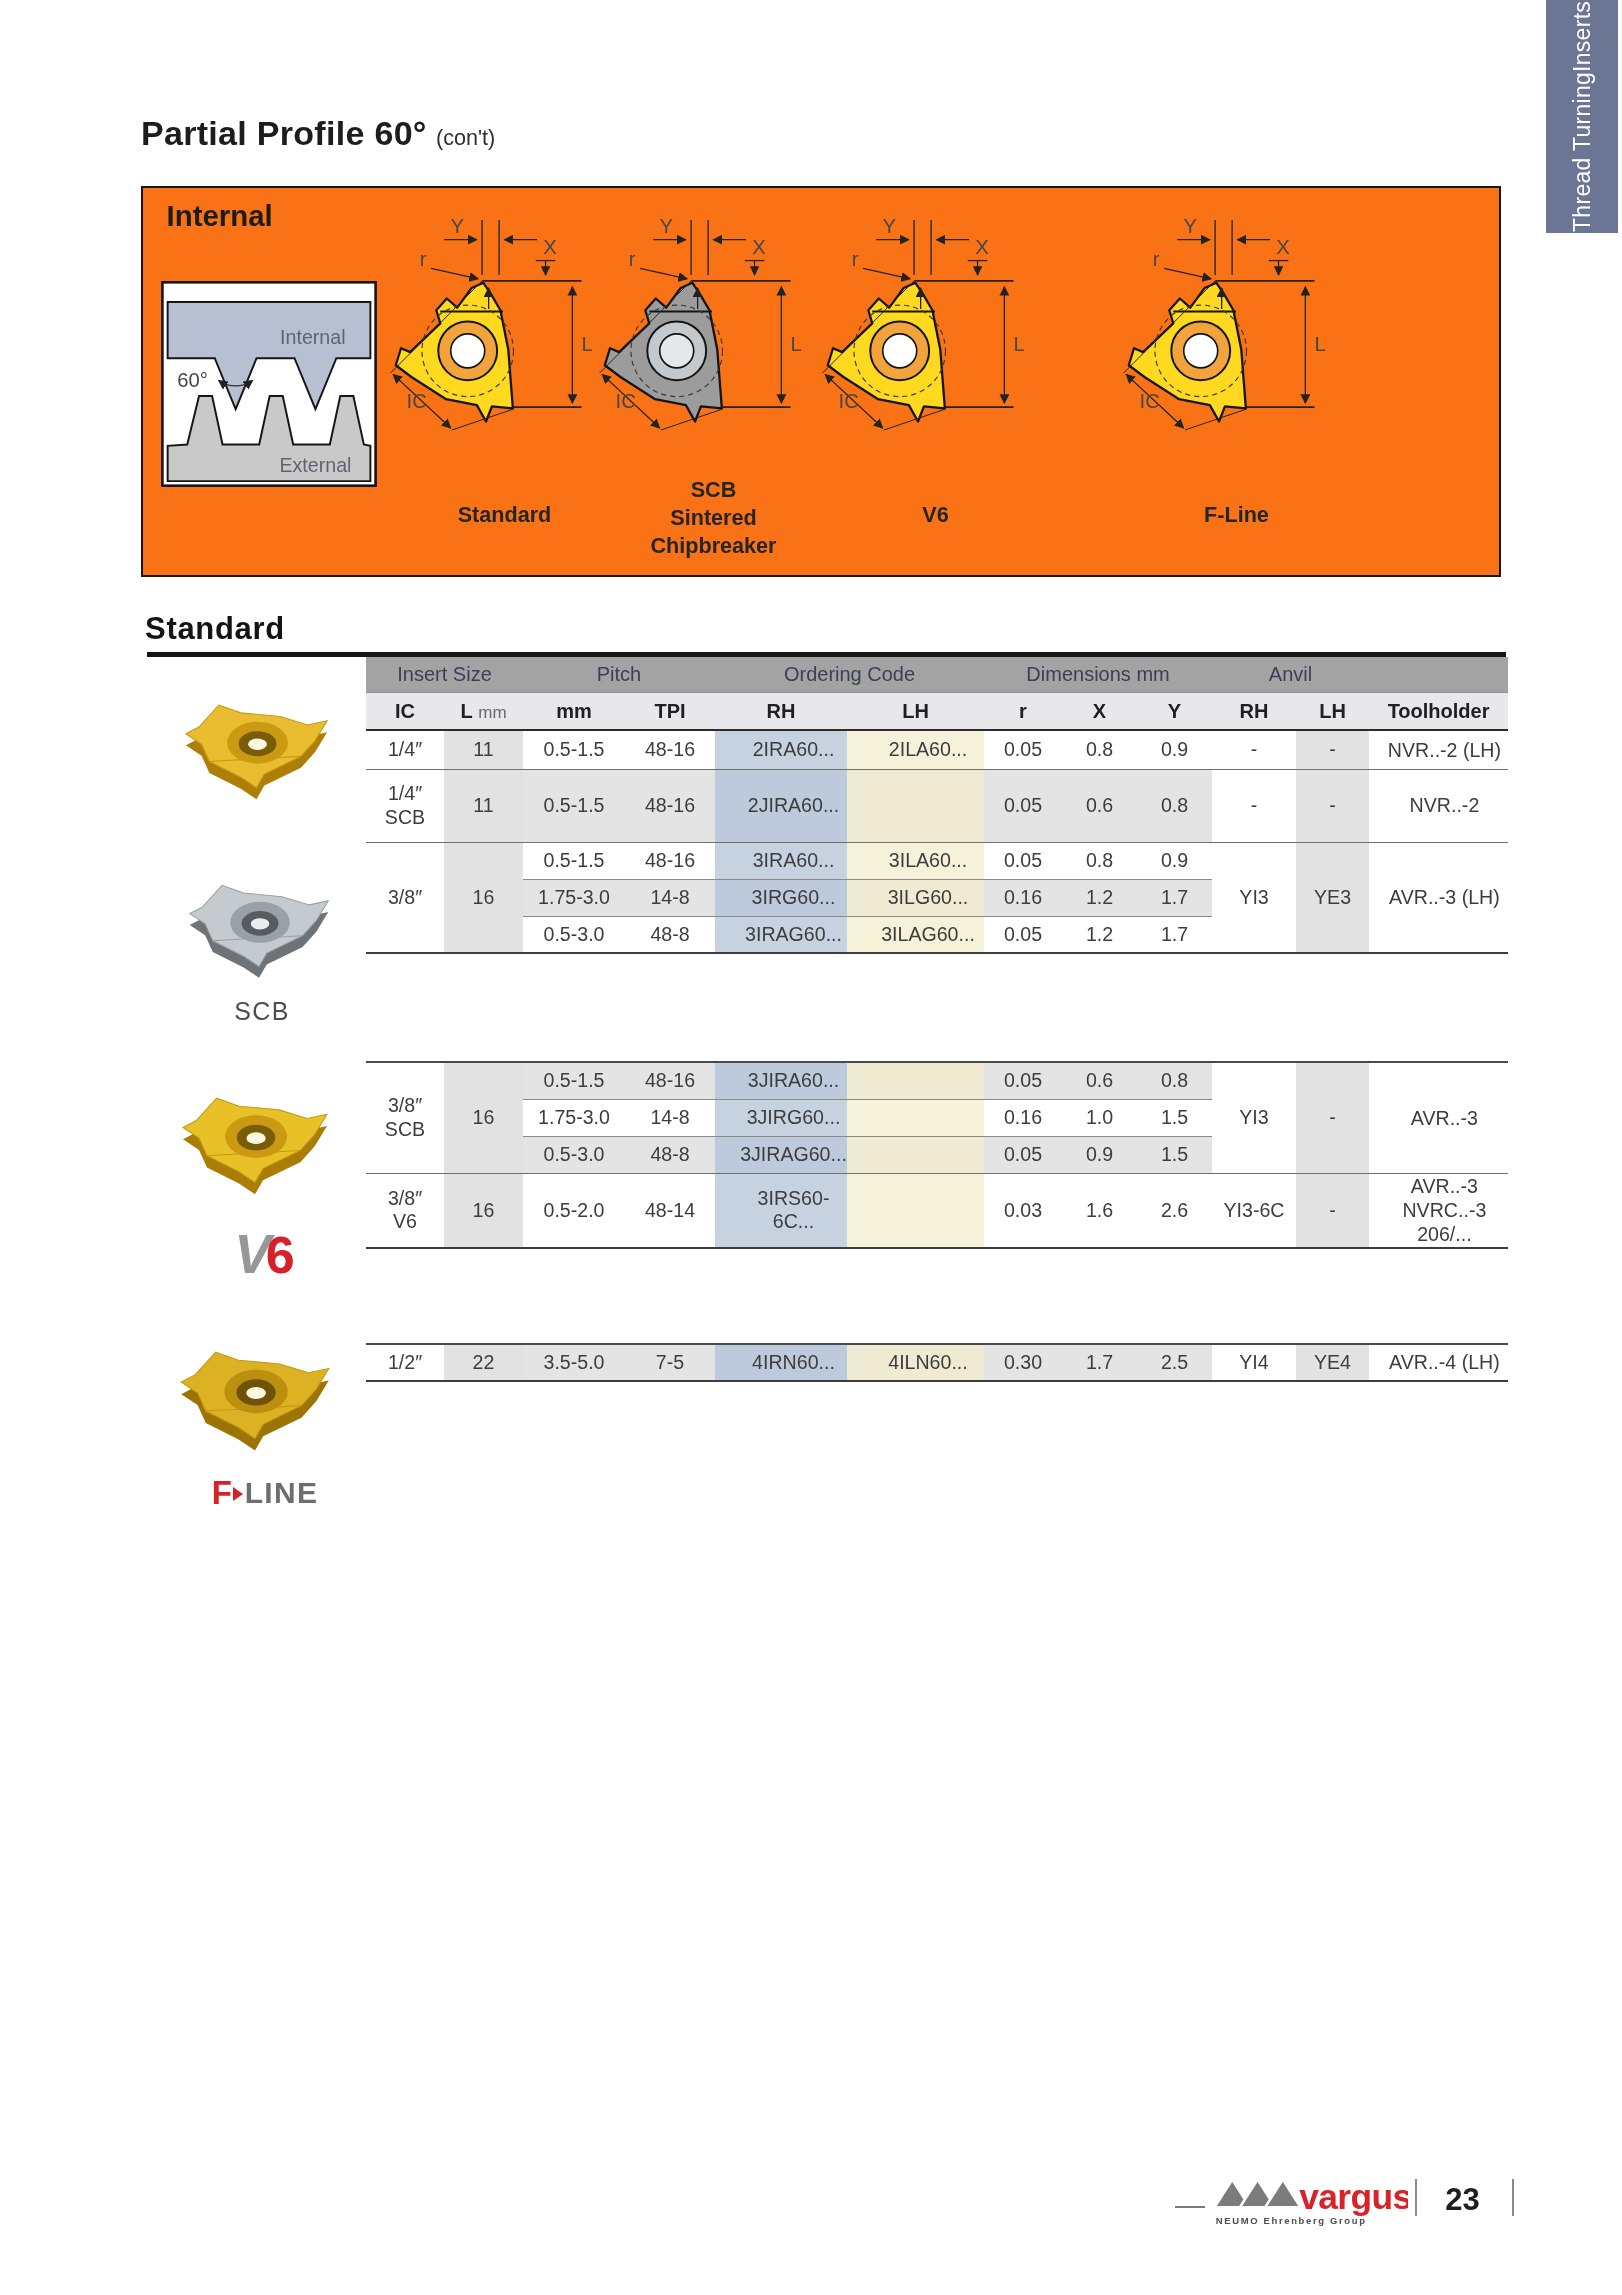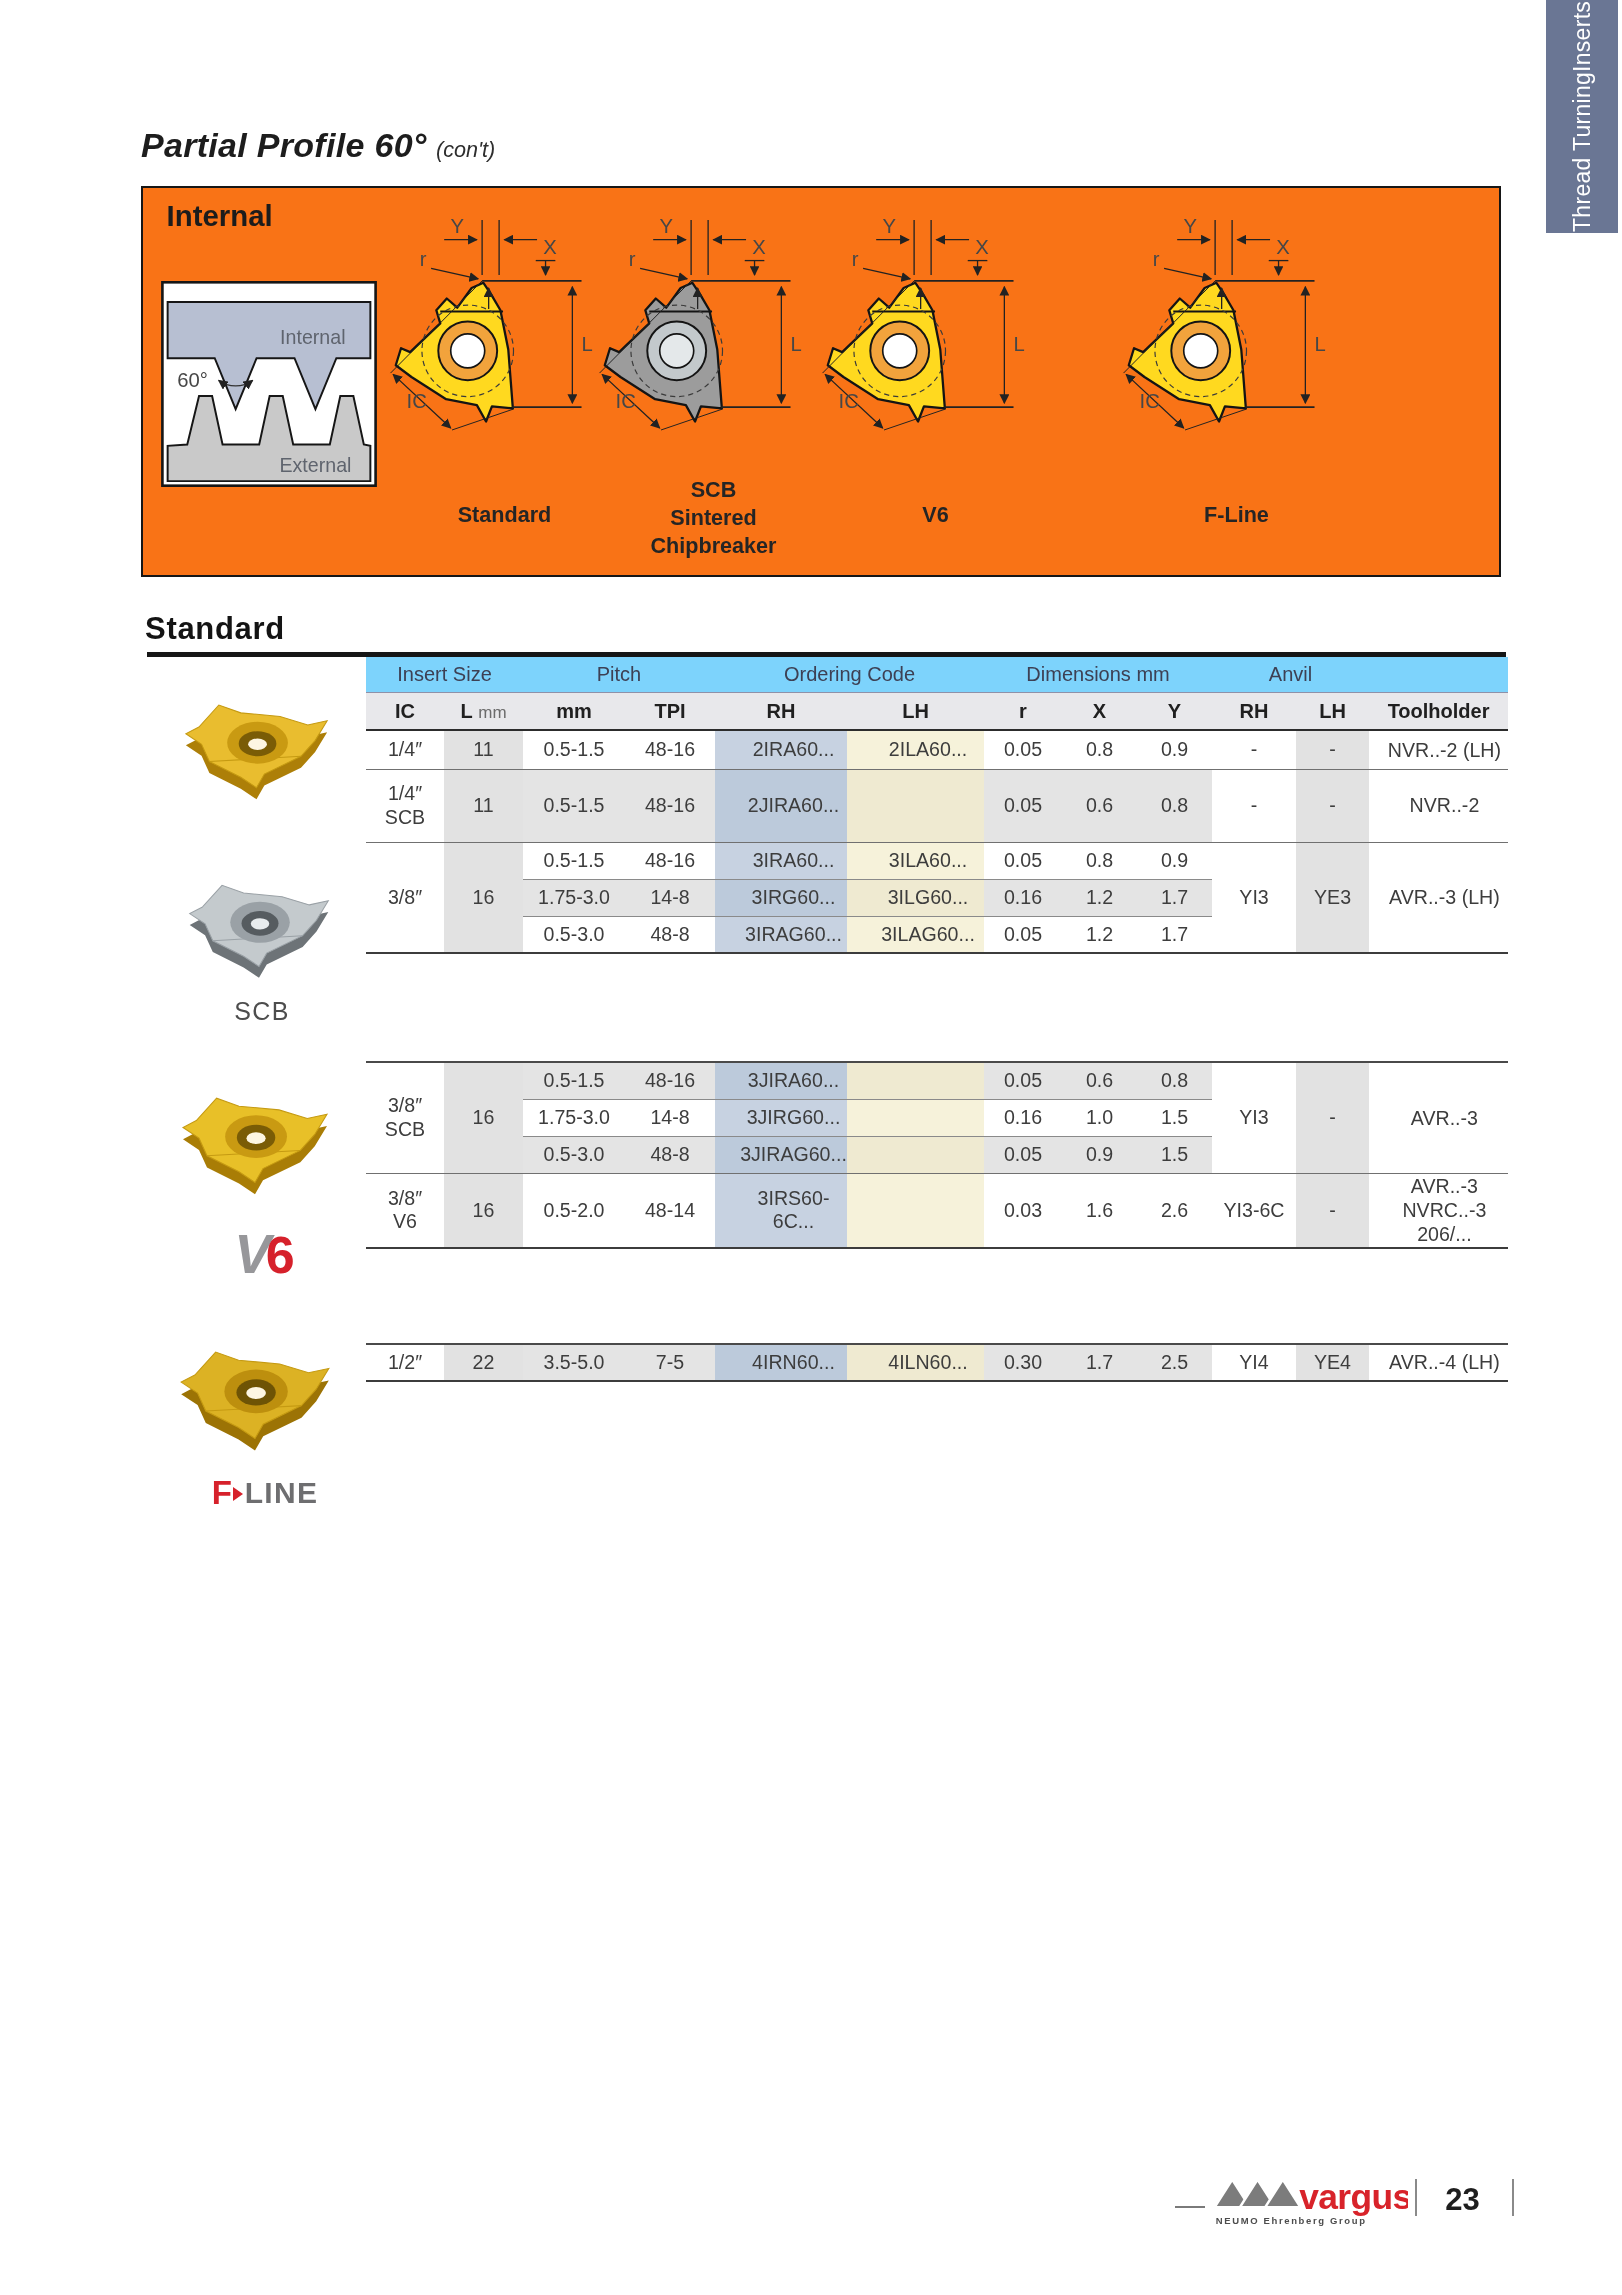--- a/index.html
+++ b/index.html
@@ -4,21 +4,21 @@
 <style>
   html,body{margin:0;padding:0;background:#888;}
   #page{position:relative;width:1623px;height:2295px;background:#ffffff;overflow:hidden;
         font-family:"Liberation Sans", sans-serif;color:#2b2b2b;}
   
   .side-tab{position:absolute;left:1546px;top:0;width:72px;height:233px;background:#6a7694;}
   .side-tab .vtxt{position:absolute;inset:0;display:flex;align-items:center;justify-content:center;
         writing-mode:vertical-rl;transform:rotate(180deg);color:#fff;font-size:23px;line-height:1.25;
         text-align:center;letter-spacing:0.3px;}
   
-  .title{position:absolute;left:141px;top:126px;font-size:34px;font-weight:800;color:#1d1d1d;letter-spacing:0.3px;font-style:italic;}
+  .title{position:absolute;left:141px;top:114px;font-size:34px;font-weight:800;color:#1d1d1d;letter-spacing:0.3px;}
   .title .suffix{font-size:21.6px;font-weight:400;color:#2e2e2e;letter-spacing:0;margin-left:9.2px;}
   
   .panel{position:absolute;left:141px;top:186px;width:1356px;height:387px;border:2.6px solid #161616;background:#f97316;}
   .panel-title{position:absolute;left:23.6px;top:10.5px;font-size:29.4px;font-weight:600;color:#1c1c1c;}
   .profile-svg{position:absolute;left:18.3px;top:93px;}
   .diag{position:absolute;top:23.6px;width:242px;height:226px;}
   .diag.d1{left:241px;} .diag.d2{left:450px;} .diag.d3{left:673px;} .diag.d4{left:974px;}
   .cap{position:absolute;width:209px;text-align:center;font-size:21.6px;font-weight:700;color:#252525;line-height:1.3;}
   .cap.c1{left:257px;top:313px;} .cap.c2{left:466px;top:288px;} .cap.c3{left:688px;top:313px;} .cap.c4{left:989px;top:313px;}
   
@@ -31,21 +31,21 @@
   .v6v{font-size:55px;font-weight:800;font-style:italic;color:#97979a;letter-spacing:-2.6px;}
   .v66{font-size:52px;font-weight:800;color:#d6212b;margin-left:-2.6px;}
   .fline-logo{position:absolute;left:167px;top:1474px;width:196px;text-align:center;display:flex;align-items:center;justify-content:center;}
   .flF{font-size:33px;font-weight:800;color:#d6212b;}
   .flTri{width:0;height:0;border-left:10.5px solid #d6212b;border-top:7.2px solid transparent;border-bottom:7.2px solid transparent;margin:2.6px 2px 0 0.7px;}
   .flLINE{font-size:30px;font-weight:800;color:#6e6e70;letter-spacing:1.3px;}
   
   table.t{border-collapse:collapse;table-layout:fixed;position:absolute;left:366px;width:1140px;
           font-size:19.6px;color:#3d3d3d;}
   table.t td,table.t th{padding:0;text-align:center;vertical-align:middle;overflow:hidden;}
-  .gh th{height:35px;background:#7dd3fc;color:#3d4054;font-weight:500;font-size:20px;border-bottom:1.3px solid #8f91a8;}
+  .gh th{height:35px;background:#a3a3a3;color:#3d4054;font-weight:500;font-size:20px;border-bottom:1.3px solid #8f91a8;}
   .ch td{height:36px;background:#e8e8eb;font-weight:700;color:#202020;border-bottom:2.6px solid #2c2c2c;font-size:20px;}
   .ch .unit{font-weight:400;color:#6b6b6b;font-size:17px;}
   table.t{border-bottom:2.6px solid #3c3c3c;}
   table.tB,table.tC{border-top:2px solid #4a4a4a;}
   tr.sep{border-top:1.3px solid #707070;}
   td.bt{border-top:1.3px solid #8a8a8a;}
   td.cl{background:#e2e2e2;}
   td.cb{background:#c7d2e1;}
   td.cc{background:#f6f2da;}
   td.cg{background:#e2e2e2;}

